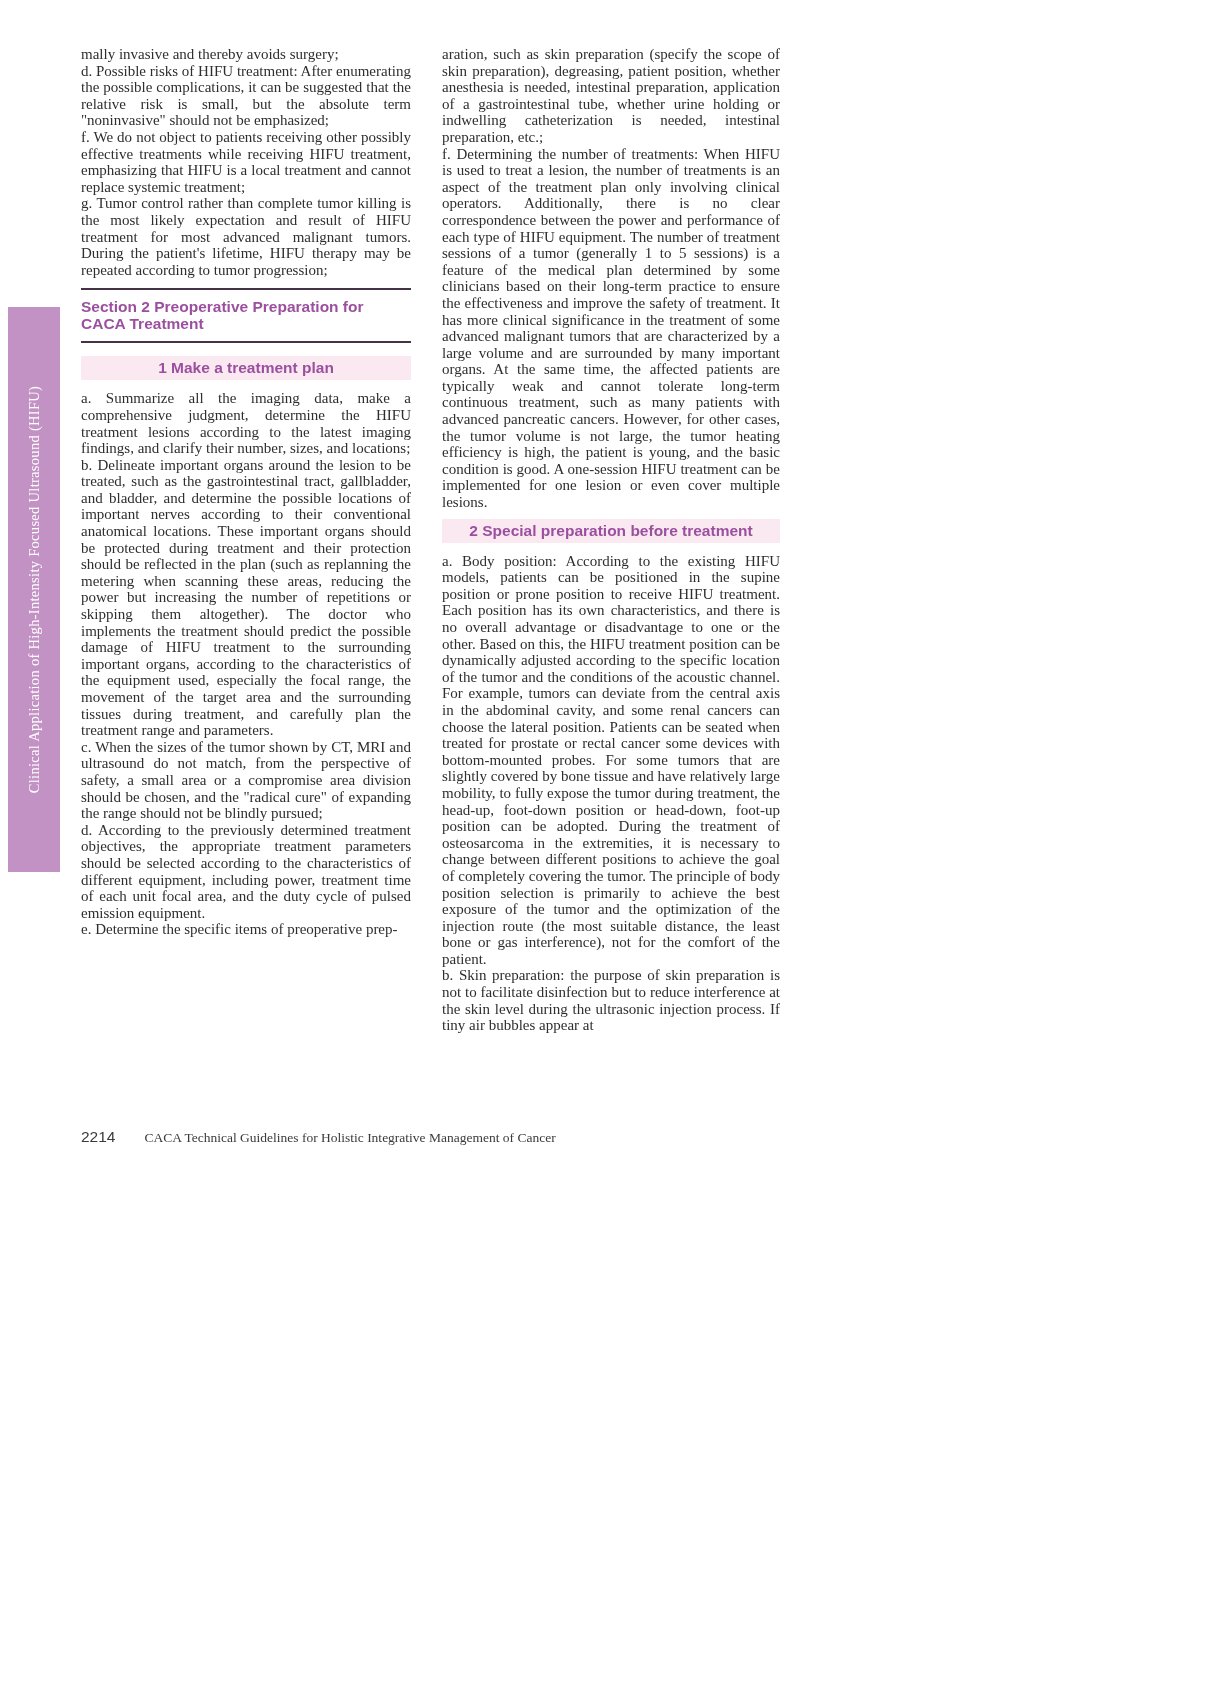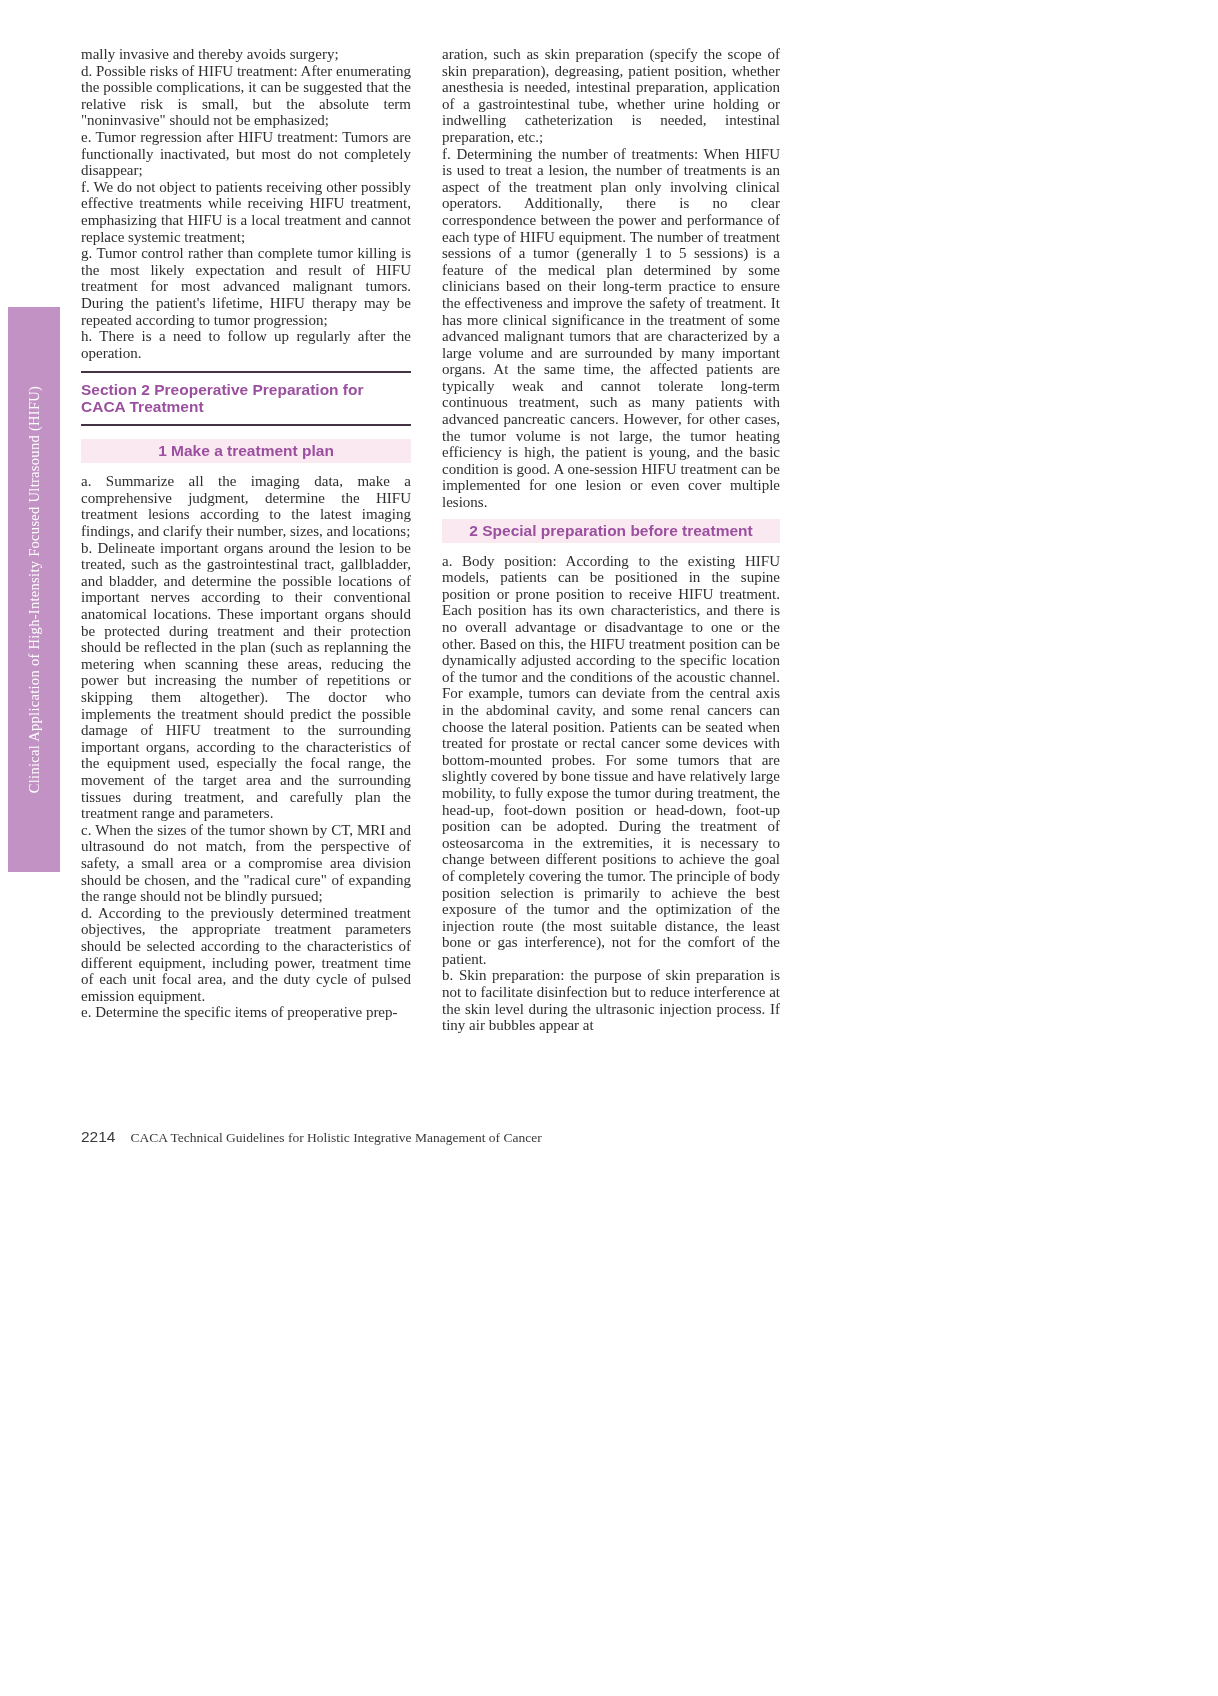--- a/index.html
+++ b/index.html
@@ -59,21 +59,21 @@
     font-family:"Liberation Sans", sans-serif;
     font-weight:bold;
     font-size:15.5px;
     color:var(--heading-purple, #9b4f9f);
   }
   .col-right .subsection-bar { margin-top:8px; }
 
   
   .footer {
     position:absolute; left:81px; top:1128px;
-    display:flex; align-items:baseline; gap:15px;
+    display:flex; align-items:baseline; gap:29px;
     color:#3a3a3a;
   }
   .footer .page-num {
     font-family:"Liberation Sans", sans-serif;
     font-size:15.5px;
   }
   .footer .running-title {
     font-family:"Liberation Serif", serif;
     font-size:13.5px;
   }
@@ -83,24 +83,22 @@
 
 <div class="page">
 
   <div class="sidebar-tab">
     <span>Clinical Application of High-Intensity Focused Ultrasound (HIFU)</span>
   </div>
 
   <div class="col col-left">
     <p class="body-par">mally invasive and thereby avoids surgery;</p>
     <p class="body-par">d. Possible risks of HIFU treatment: After enumerating the possible complications, it can be suggested that the relative risk is small, but the absolute term "noninvasive" should not be emphasized;</p>
-    <p class="body-par">e. Tumor regression after HIFU treatment: Tumors are functionally inactivated, but most do not completely disappear;</p>
     <p class="body-par">f. We do not object to patients receiving other possibly effective treatments while receiving HIFU treatment, emphasizing that HIFU is a local treatment and cannot replace systemic treatment;</p>
     <p class="body-par">g. Tumor control rather than complete tumor killing is the most likely expectation and result of HIFU treatment for most advanced malignant tumors. During the patient's lifetime, HIFU therapy may be repeated according to tumor progression;</p>
-    <p class="body-par">h. There is a need to follow up regularly after the operation.</p>
 
     <div class="section-heading">
       <div>Section 2 Preoperative Preparation for</div>
       <div>CACA Treatment</div>
     </div>
 
     <div class="subsection-bar">1 Make a treatment plan</div>
 
     <p class="body-par">a. Summarize all the imaging data, make a comprehensive judgment, determine the HIFU treatment lesions according to the latest imaging findings, and clarify their number, sizes, and locations;</p>
     <p class="body-par">b. Delineate important organs around the lesion to be treated, such as the gastrointestinal tract, gallbladder, and bladder, and determine the possible locations of important nerves according to their conventional anatomical locations. These important organs should be protected during treatment and their protection should be reflected in the plan (such as replanning the metering when scanning these areas, reducing the power but increasing the number of repetitions or skipping them altogether). The doctor who implements the treatment should predict the possible damage of HIFU treatment to the surrounding important organs, according to the characteristics of the equipment used, especially the focal range, the movement of the target area and the surrounding tissues during treatment, and carefully plan the treatment range and parameters.</p>

